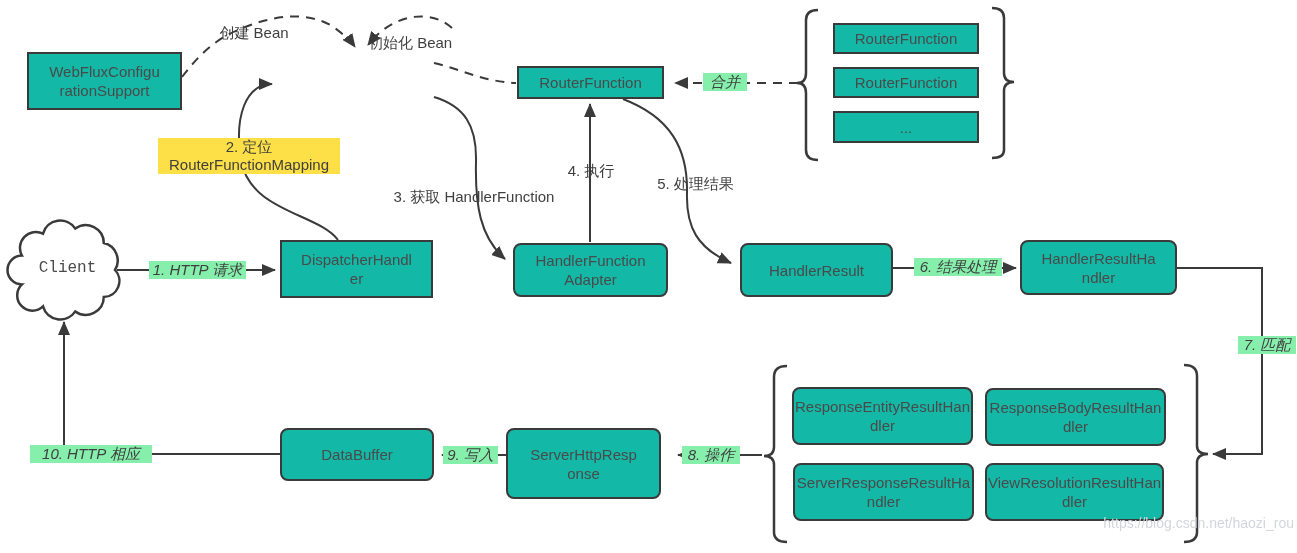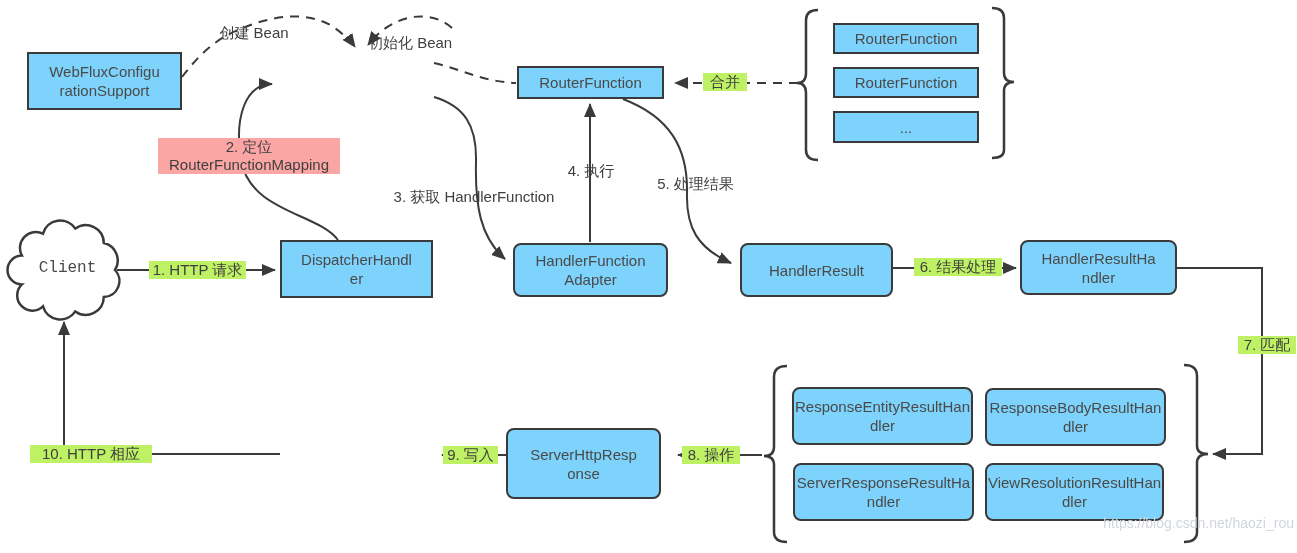--- a/index.html
+++ b/index.html
@@ -3,32 +3,32 @@
 <meta charset="utf-8">
 <style>
   html,body{margin:0;padding:0;background:#fff;}
   .stage{
     position:relative;width:1297px;height:553px;background:#fff;overflow:hidden;
     font-family:"Liberation Sans","DejaVu Sans",sans-serif;color:#3d3d3d;
   }
   .wires{position:absolute;left:0;top:0;z-index:1;}
   .box{
     position:absolute;z-index:2;box-sizing:border-box;
-    border:2px solid #3a3a3a;background:#7dd3fc;color:#4a4a4a;
+    border:2px solid #3a3a3a;background:#14b8a6;color:#4a4a4a;
     display:flex;align-items:center;justify-content:center;text-align:center;
     font-size:15px;line-height:19px;padding:0 18px;word-break:break-all;
   }
   .box.rounded{border-radius:8px;}
   .box.wide{padding:0 0;}
   .lbl{
     position:absolute;z-index:2;font-size:15px;line-height:18px;color:#3f3f3f;
     text-align:center;white-space:nowrap;
   }
-  .lbl.onwire{background:#bef264;}
-  .lbl.wrap2{white-space:normal;background:#fca5a5;}
+  .lbl.onwire{background:#86efac;font-style:italic;}
+  .lbl.wrap2{white-space:normal;background:#fde047;}
   .watermark{
     position:absolute;z-index:3;font-size:14px;color:#d2d6dc;text-align:right;
     white-space:nowrap;
   }
   .client-label{position:absolute;z-index:2;font-size:16px;color:#4a4a4a;text-align:center;font-family:Liberation Mono, monospace;}
 </style>
 </head>
 <body>
 
 <div class="stage">
@@ -73,20 +73,21 @@
 
   <div class="box" style="left:833px;top:23px;width:146px;height:31px;">RouterFunction</div>
   <div class="box" style="left:833px;top:67px;width:146px;height:31px;">RouterFunction</div>
   <div class="box" style="left:833px;top:111px;width:146px;height:32px;">...</div>
 
   <div class="box" style="left:280px;top:240px;width:153px;height:58px;">DispatcherHandler</div>
   <div class="box rounded" style="left:513px;top:243px;width:155px;height:54px;">HandlerFunctionAdapter</div>
   <div class="box rounded" style="left:1020px;top:240px;width:157px;height:55px;">HandlerResultHandler</div>
   <div class="box rounded" style="left:740px;top:243px;width:153px;height:54px;">HandlerResult</div>
 
+  <div class="box rounded" style="left:280px;top:428px;width:154px;height:53px;">DataBuffer</div>
   <div class="box rounded" style="left:506px;top:428px;width:155px;height:71px;">ServerHttpResponse</div>
 
   <div class="box rounded wide" style="left:792px;top:387px;width:181px;height:58px;">ResponseEntityResultHandler</div>
   <div class="box rounded wide" style="left:985px;top:388px;width:181px;height:58px;">ResponseBodyResultHandler</div>
   <div class="box rounded wide" style="left:793px;top:463px;width:181px;height:58px;">ServerResponseResultHandler</div>
   <div class="box rounded wide" style="left:985px;top:463px;width:179px;height:58px;">ViewResolutionResultHandler</div>
 
   <div class="lbl" style="left:214px;top:24px;width:80px;">创建 Bean</div>
   <div class="lbl" style="left:368px;top:34px;width:92px;text-align:left;">初始化 Bean</div>
   <div class="lbl onwire" style="left:703px;top:73px;width:44px;">合并</div>

